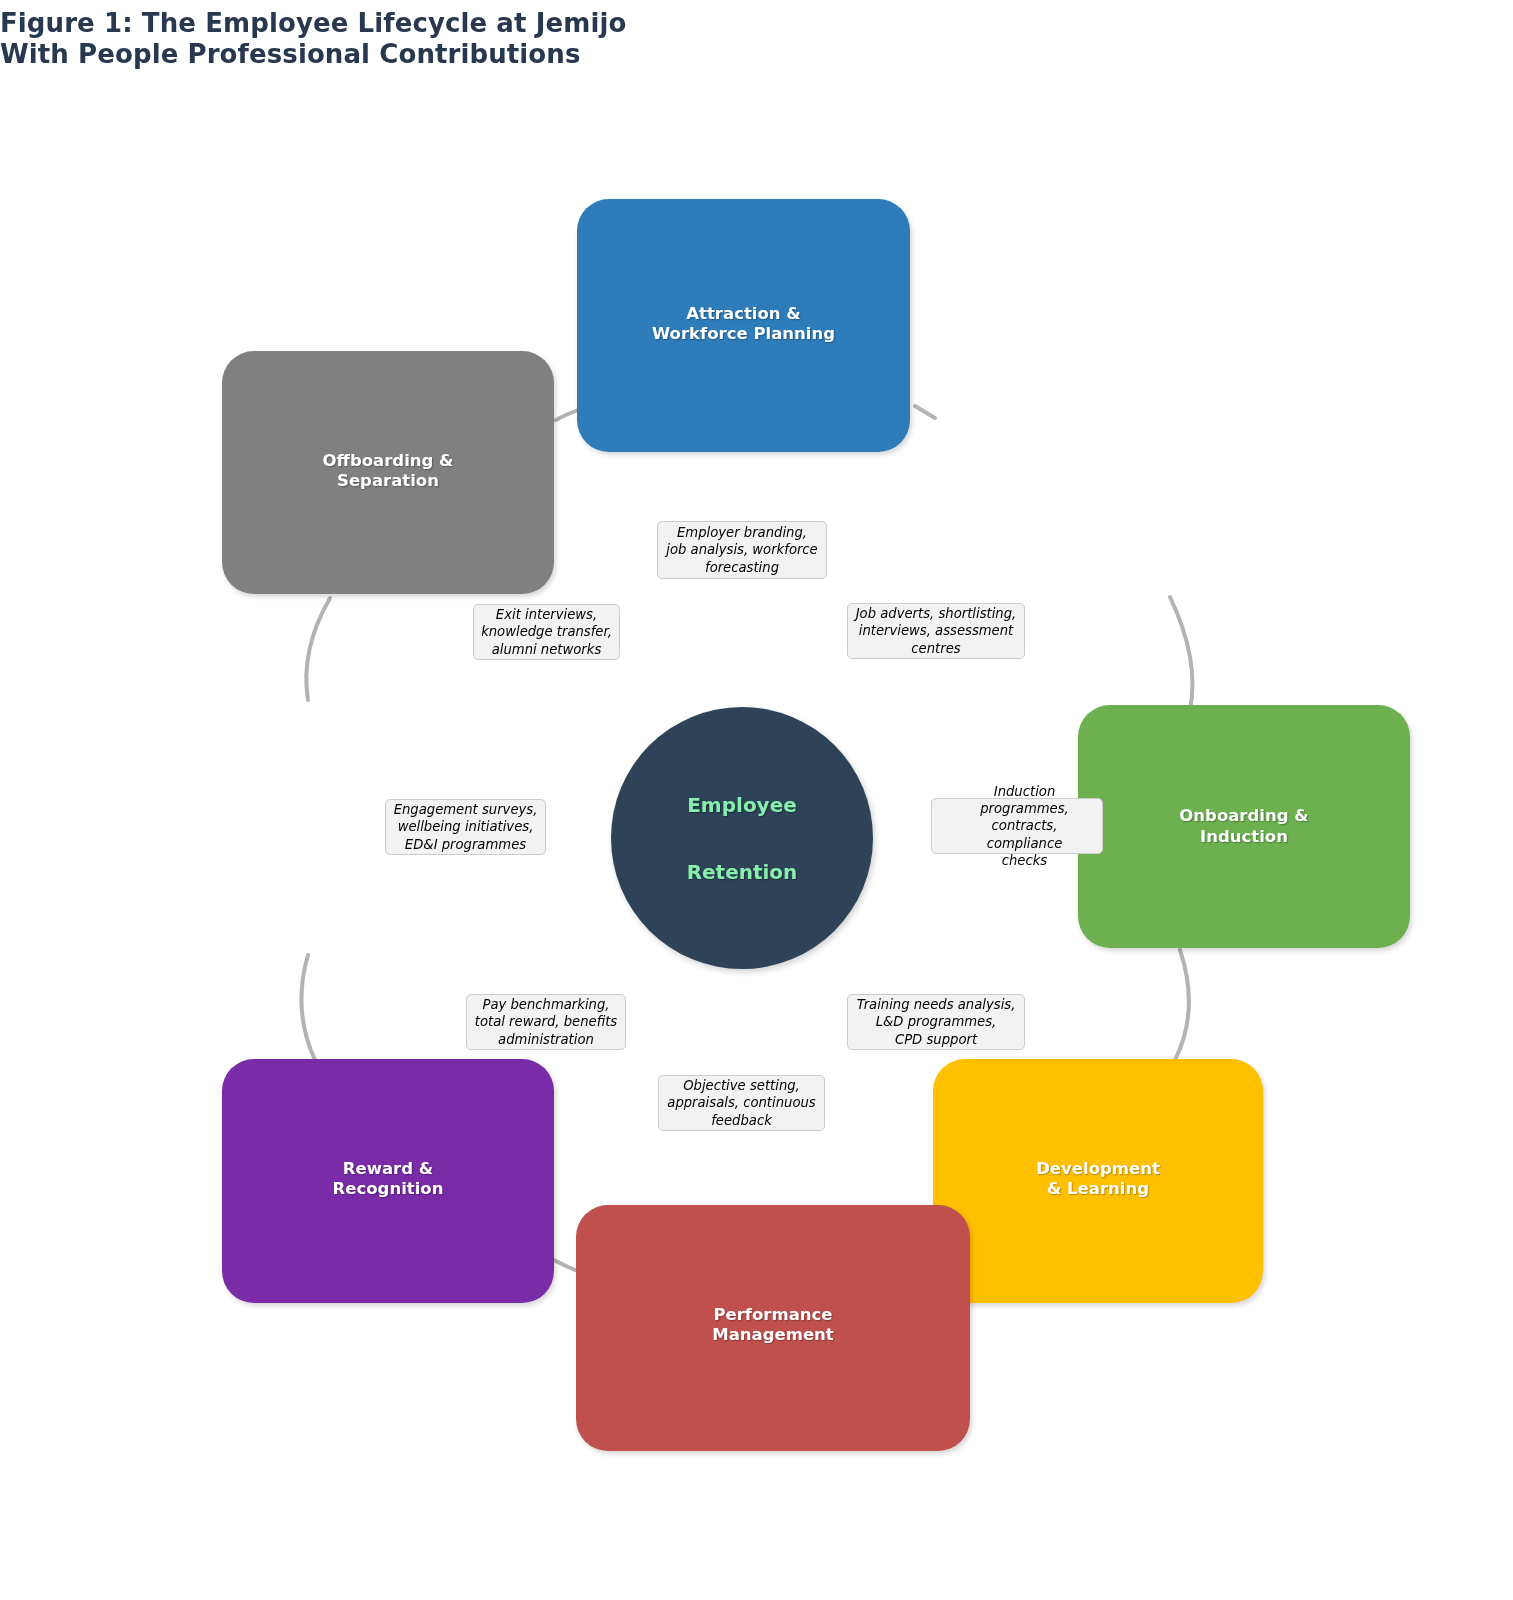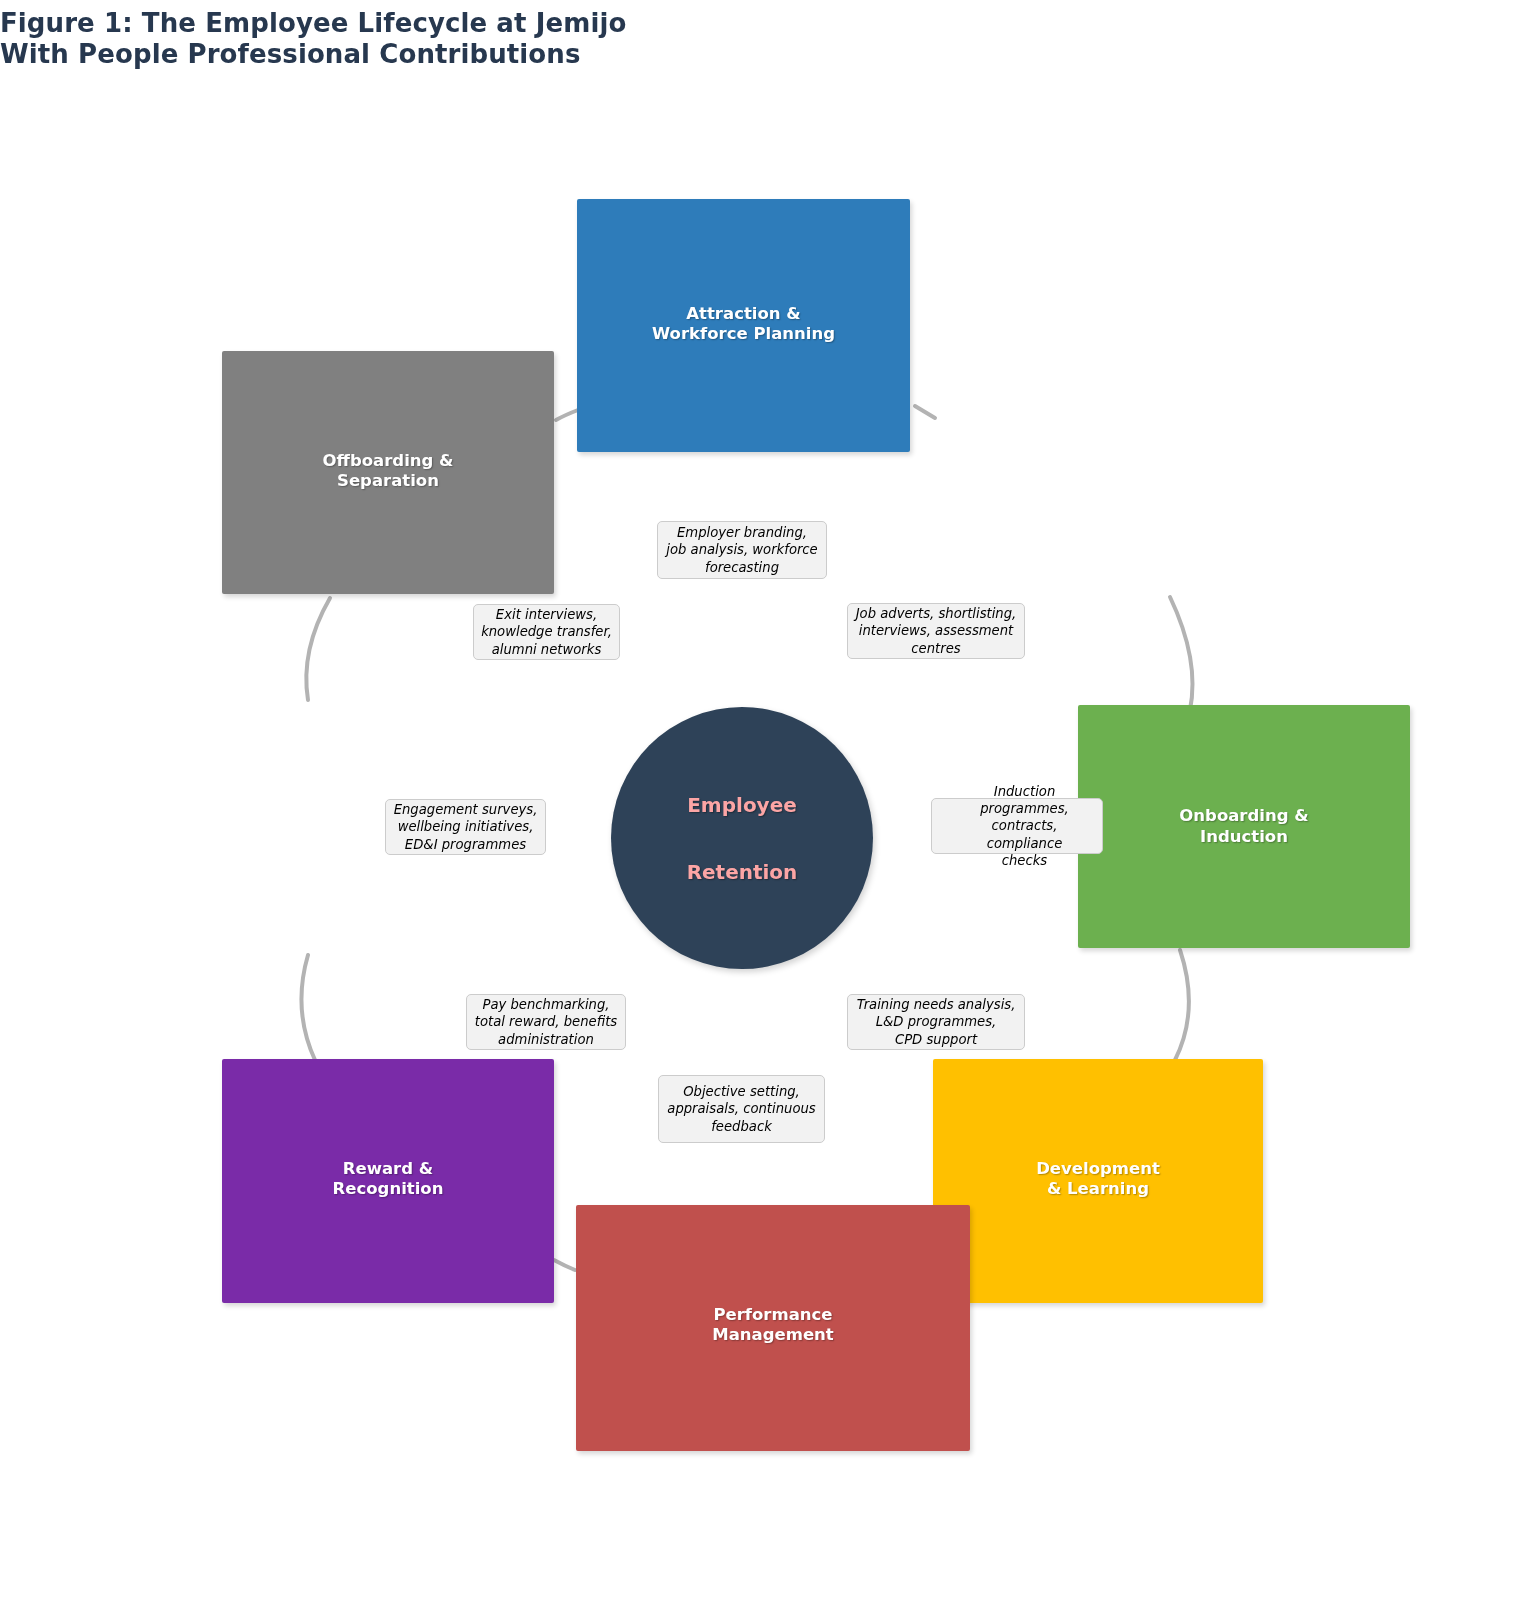--- a/index.html
+++ b/index.html
@@ -36,21 +36,21 @@
     position: absolute;
     left: 0; top: 0;
     width: 1513px;
     height: 1600px;
     pointer-events: none;
   }
 
   
   .stage {
     position: absolute;
-    border-radius: 2px;
+    border-radius: 32px;
     box-sizing: border-box;
     display: flex;
     box-shadow: 2px 3px 5px rgba(0,0,0,0.16);
   }
   .stage .stage-label {
     color: #ffffff;
     font-size: 16.5px;
     font-weight: bold;
     text-align: center;
     line-height: 1.22;
@@ -68,21 +68,21 @@
     height: 262px;
     border-radius: 50%;
     background: #2e4258;
     box-shadow: 2px 3px 6px rgba(0,0,0,0.18);
     display: flex;
     flex-direction: column;
     align-items: center;
     justify-content: center;
   }
   #centre-circle .c-line {
-    color: #fca5a5;
+    color: #86efac;
     font-size: 20px;
     font-weight: bold;
     text-align: center;
     text-shadow: 1px 1px 1.5px rgba(0,0,0,0.35);
   }
   #centre-circle .c-gap { height: 43px; }
 
   
   .note {
     position: absolute;
@@ -182,21 +182,21 @@
 contracts, compliance
 checks</span>
   </div>
 
   <div class="note" style="left:847px; top:994px; width:178px; height:56px;">
     <span class="note-text">Training needs analysis,
 L&amp;D programmes,
 CPD support</span>
   </div>
 
-  <div class="note" style="left:658px; top:1075px; width:167px; height:68px;">
+  <div class="note" style="left:658px; top:1075px; width:167px; height:56px;">
     <span class="note-text">Objective setting,
 appraisals, continuous
 feedback</span>
   </div>
 
   <div class="note" style="left:466px; top:994px; width:160px; height:56px;">
     <span class="note-text">Pay benchmarking,
 total reward, benefits
 administration</span>
   </div>

